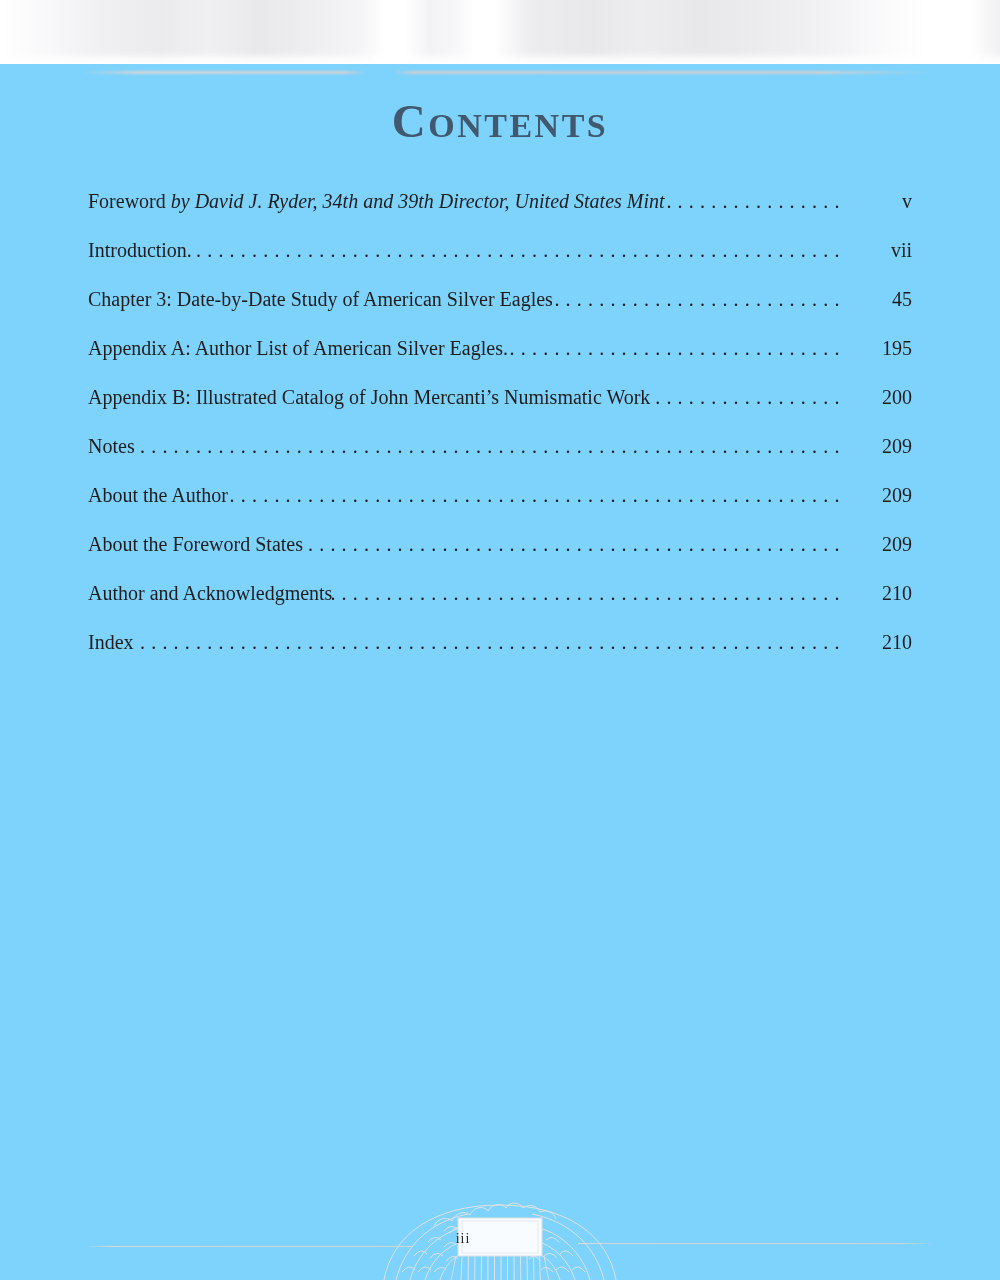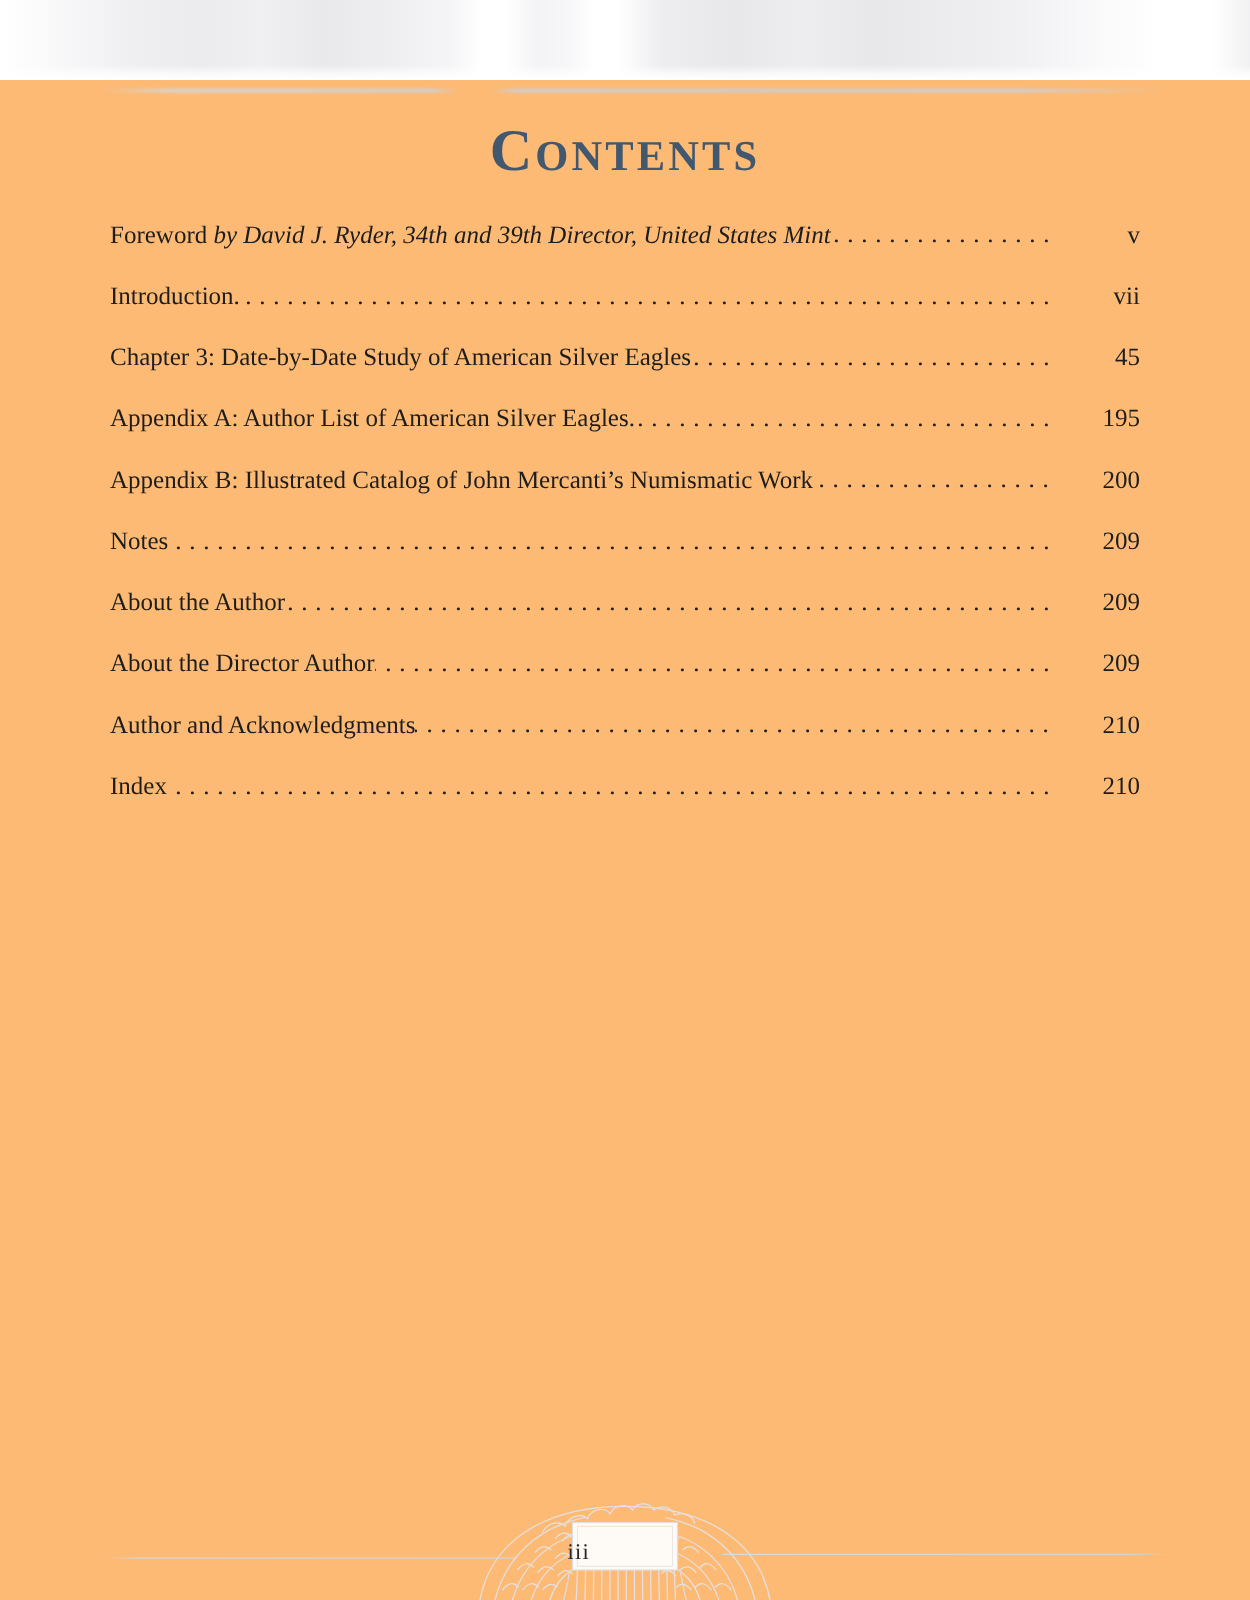--- a/index.html
+++ b/index.html
@@ -1,21 +1,21 @@
 <!DOCTYPE html>
 <html><head>
 <meta charset="utf-8">
 <style>
   html, body { margin: 0; padding: 0; background: #ffffff; }
   #page {
     position: relative;
     width: 1000px;
     height: 1280px;
     margin: 0 auto;
-    background: #fdba74;
+    background: #7dd3fc;
     overflow: hidden;
     font-family: "Liberation Serif", serif;
     color: #1d1d1d;
   }
 
   
   .top-band {
     position: absolute;
     top: 0; left: 0;
     width: 1000px; height: 64px;
@@ -59,21 +59,21 @@
   .title .rest  { font-size: 34px; }
 
   
   .toc {
     position: relative;
     margin: 18px 0 0 88px;
     width: 824px;
   }
   .toc-row {
     display: flex;
-    align-items: flex-start;
+    align-items: center;
     height: 49px;
     font-size: 20px;
     white-space: nowrap;
   }
   .toc-label { flex: 0 0 auto; }
   .toc-label em { font-style: italic; }
   .dots {
     flex: 1 1 auto;
     overflow: hidden;
     white-space: nowrap;
@@ -109,21 +109,21 @@
   .eagle-watermark {
     position: absolute;
     top: 1200px; left: 380px;
     width: 240px; height: 80px;
   }
   .folio {
     position: absolute;
     top: 1231px; left: 0;
     width: 926px;
     text-align: center;
-    font-size: 18px;
+    font-size: 14px;
     letter-spacing: 1px;
     color: #262626;
   }
 </style>
 </head>
 <body>
 
 <div id="page">
 
   <div class="top-band"></div>
@@ -172,21 +172,21 @@
       <span class="pagenum">209</span>
     </div>
 
     <div class="toc-row">
       <span class="toc-label"><span class="roman">About the Author </span></span>
       <span class="dots"></span>
       <span class="pagenum">209</span>
     </div>
 
     <div class="toc-row">
-      <span class="toc-label"><span class="roman">About the Director Author</span></span>
+      <span class="toc-label"><span class="roman">About the Foreword States</span></span>
       <span class="dots"></span>
       <span class="pagenum">209</span>
     </div>
 
     <div class="toc-row">
       <span class="toc-label"><span class="roman">Author and Acknowledgments</span></span>
       <span class="dots"></span>
       <span class="pagenum">210</span>
     </div>
 

